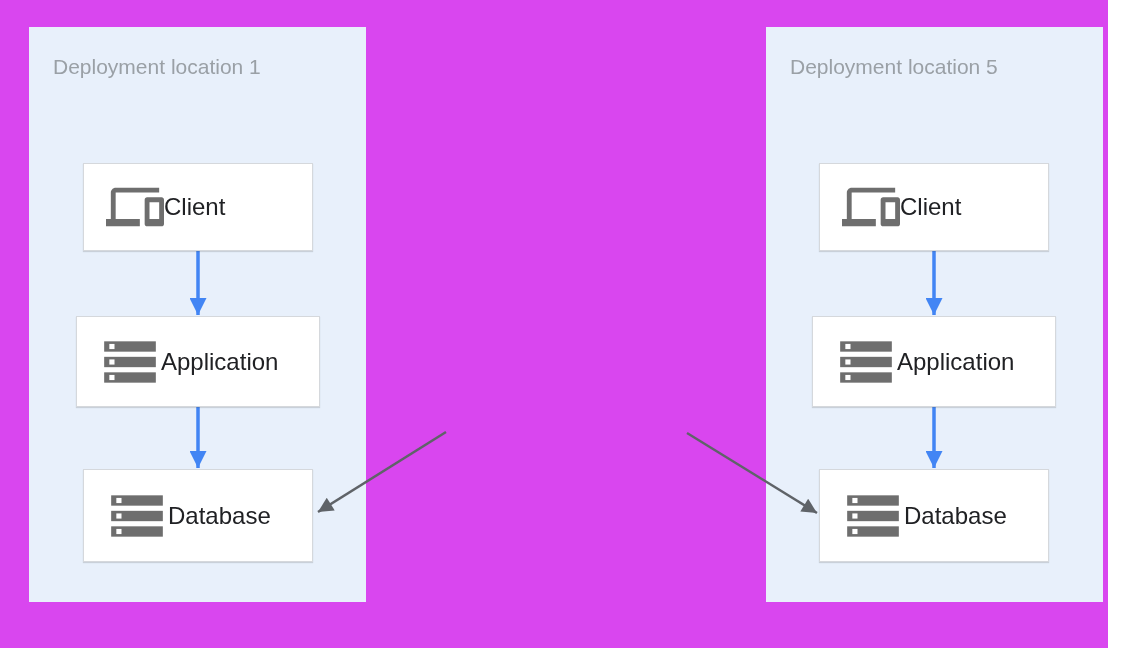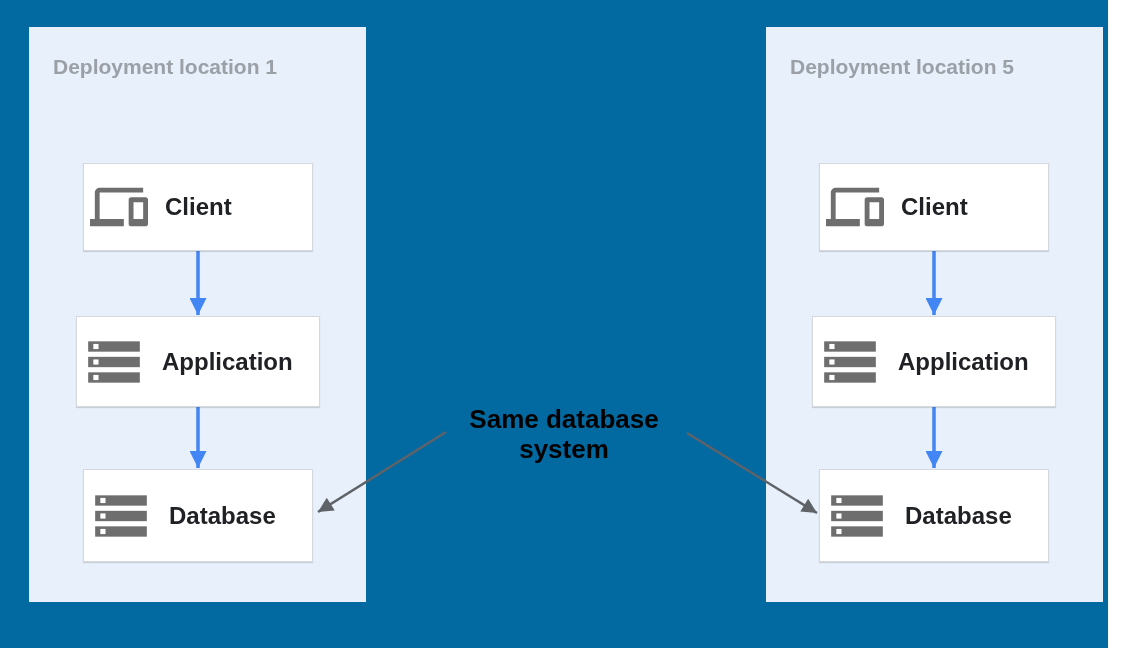--- a/index.html
+++ b/index.html
@@ -2,23 +2,22 @@
 <html style="--panel-background: #E8F0FB; --flow-arrow-blue: #4285F4; --annotation-arrow-gray: #5F6368; --icon-gray: #6E6E6E; --title-gray: #9AA0A6;"><head>
 <meta charset="utf-8">
 <style>
   html, body { margin: 0; padding: 0; background: #ffffff; }
   body { font-family: "Liberation Sans", "DejaVu Sans", sans-serif; }
 
   .canvas {
     position: relative;
     width: 1108px;
     height: 648px;
-    background: #0369a1;
+    background: #d946ef;
     overflow: hidden;
-    font-weight: bold;
   }
 
   
   .panel {
     position: absolute;
     top: 27px;
     width: 337px;
     height: 575px;
     background: var(--panel-background, #E8F0FB);
   }
@@ -31,22 +30,21 @@
   }
 
   
   .node {
     position: absolute;
     background: #ffffff;
     border: 1px solid #D5D8DC;
     box-shadow: 0 1px 1px rgba(60,64,67,0.18);
     display: flex;
     align-items: center;
-    padding-left: 6px;
-    gap: 17px;
+    padding-left: 22px;
     box-sizing: border-box;
   }
   .node-label {
     font-size: 24px;
     color: #202124;
     white-space: nowrap;
   }
   .icon { display: inline-flex; color: var(--icon-gray, #6E6E6E); }
   .icon svg { fill: currentColor; }
 
@@ -187,16 +185,14 @@
         <g fill="#ffffff">
           <rect x="4" y="5" width="2" height="2"></rect>
           <rect x="4" y="11" width="2" height="2"></rect>
           <rect x="4" y="17" width="2" height="2"></rect>
         </g>
       </svg>
     </span>
     <span class="node-label">Database</span>
   </div>
 
-  <div class="annotation">Same database
-system</div>
 
 </div>
 
 </body></html>

